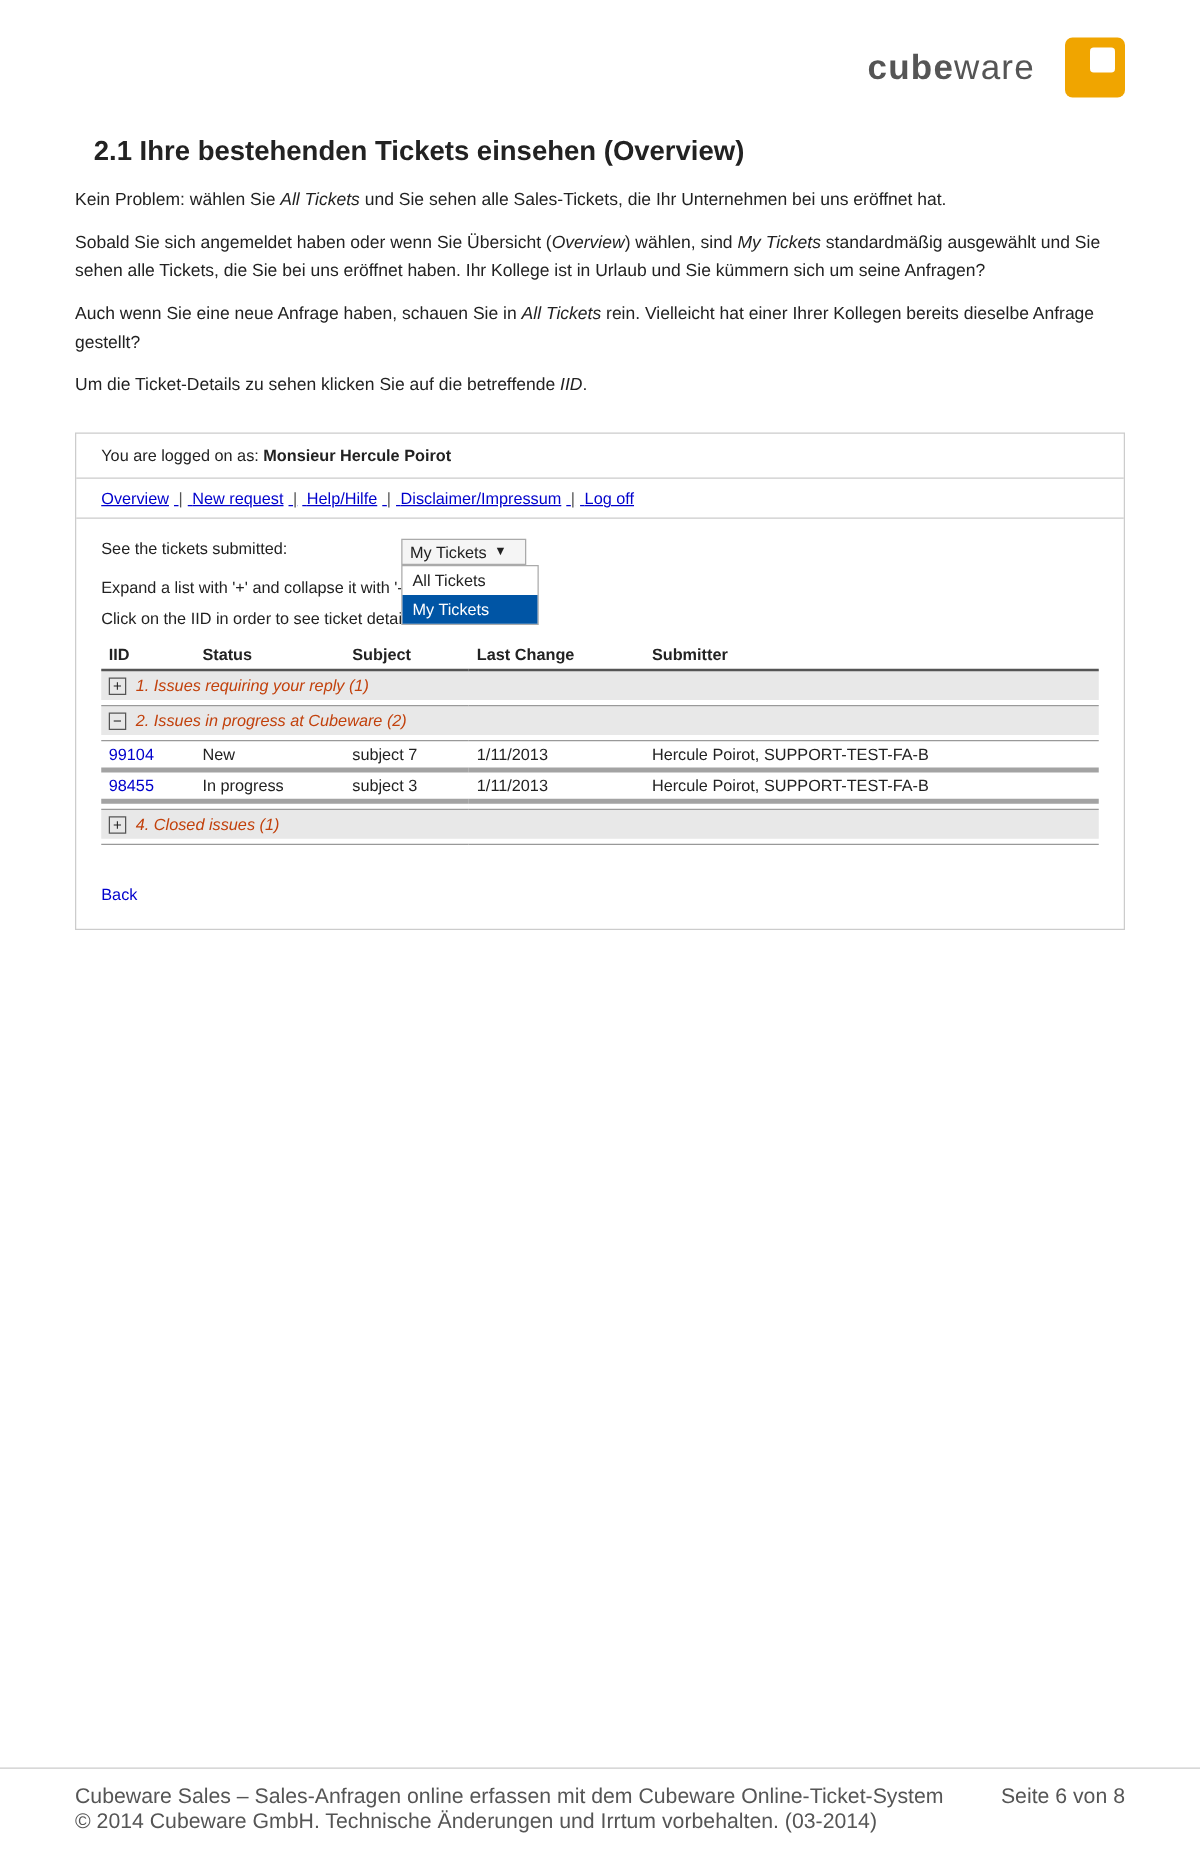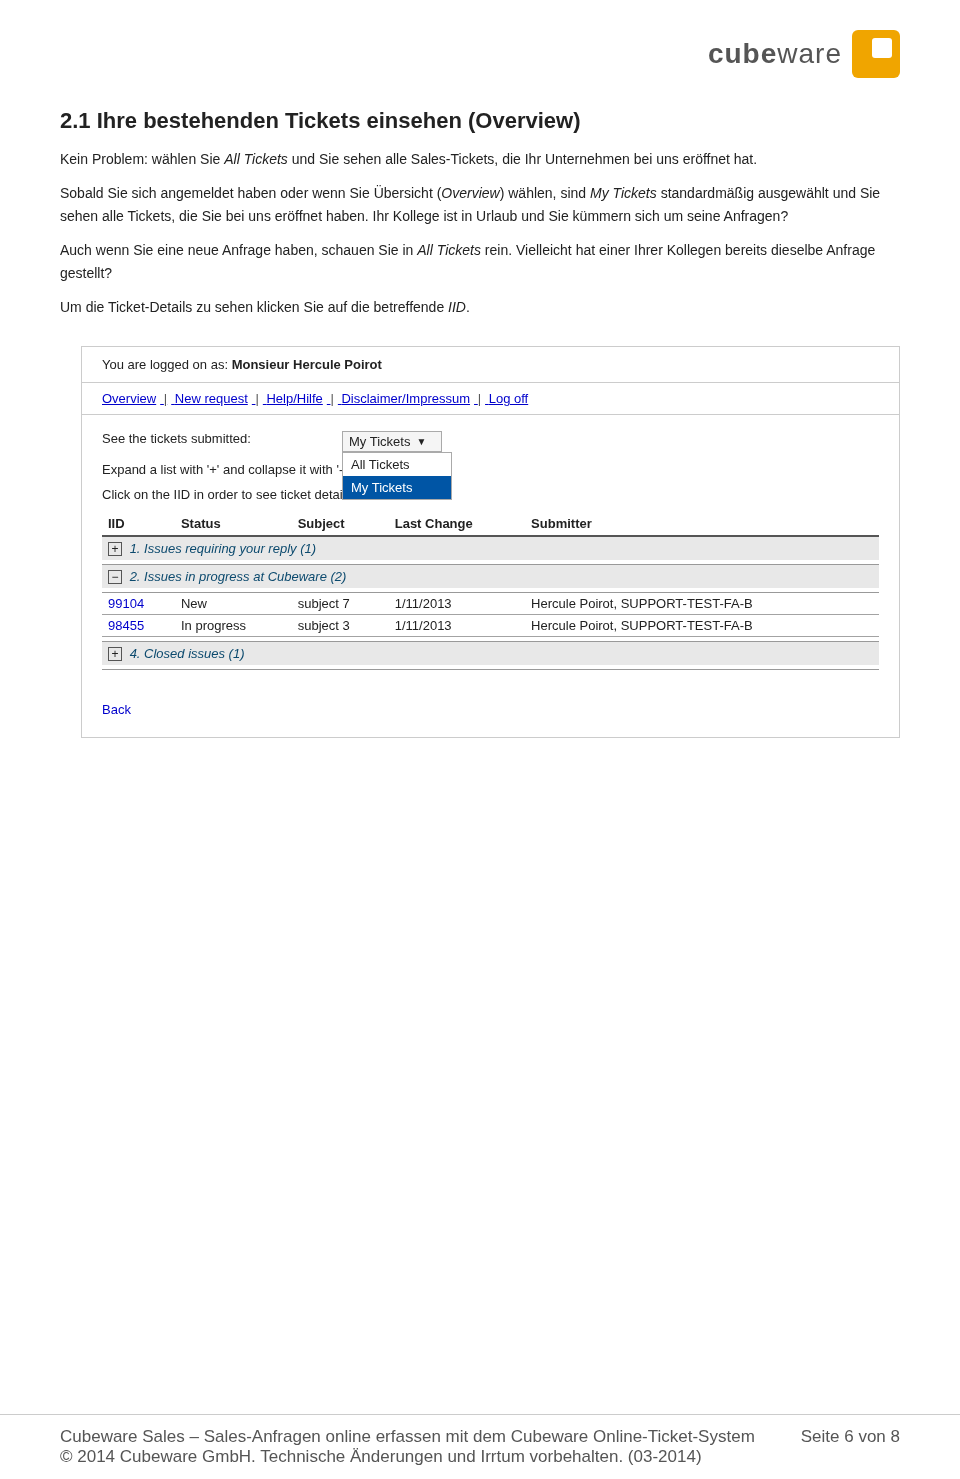--- a/index.html
+++ b/index.html
@@ -17,20 +17,21 @@
     }
     
     .header {
       display: flex;
       justify-content: flex-end;
       margin-bottom: 30px;
     }
     .logo-container {
       display: flex;
       align-items: center;
+      gap: 14px;
     }
     .logo-text {
       font-size: 28px;
       color: #555;
       letter-spacing: 1px;
     }
     .logo-text span.cube {
       font-weight: bold;
       color: #555;
     }
@@ -57,40 +58,40 @@
       top: -6px;
       left: 6px;
     }
 
     
     h1.section-title {
       font-size: 22px;
       font-weight: bold;
       margin-bottom: 14px;
       color: #222;
+      margin-left: 15px;
     }
     .content-text {
       font-size: 14px;
       line-height: 1.6;
       color: #222;
       margin-bottom: 12px;
     }
     .content-text em {
       font-style: italic;
     }
     .content-text strong {
       font-weight: bold;
     }
 
     
     .ticket-ui {
       border: 1px solid #ccc;
       margin-top: 28px;
       margin-bottom: 10px;
-      margin-left: 21px;
     }
     .logged-in-bar {
       padding: 10px 20px;
       border-bottom: 1px solid #ccc;
       font-size: 13px;
       color: #222;
     }
     .logged-in-bar strong {
       font-weight: bold;
     }
@@ -175,36 +176,36 @@
     }
     .group-row {
       background: #e8e8e8;
     }
     .group-row td {
       padding: 4px 6px;
       font-weight: normal;
     }
     .data-row td {
       padding: 3px 6px;
-      border-bottom: 1px solid #a3a3a3;
+      border-bottom: 4px solid #a3a3a3;
     }
     .expand-icon {
       display: inline-block;
       width: 14px;
       height: 14px;
       border: 1px solid #555;
       text-align: center;
       line-height: 12px;
       font-size: 12px;
       margin-right: 4px;
       cursor: pointer;
     }
     .group-label {
       font-style: italic;
-      color: #0c4a6e;
+      color: #c2410c;
     }
     .divider-row td {
       border-bottom: 1px solid #999;
       padding: 2px 0;
     }
 
     
     .back-link {
       display: inline-block;
       color: #0000cc;

